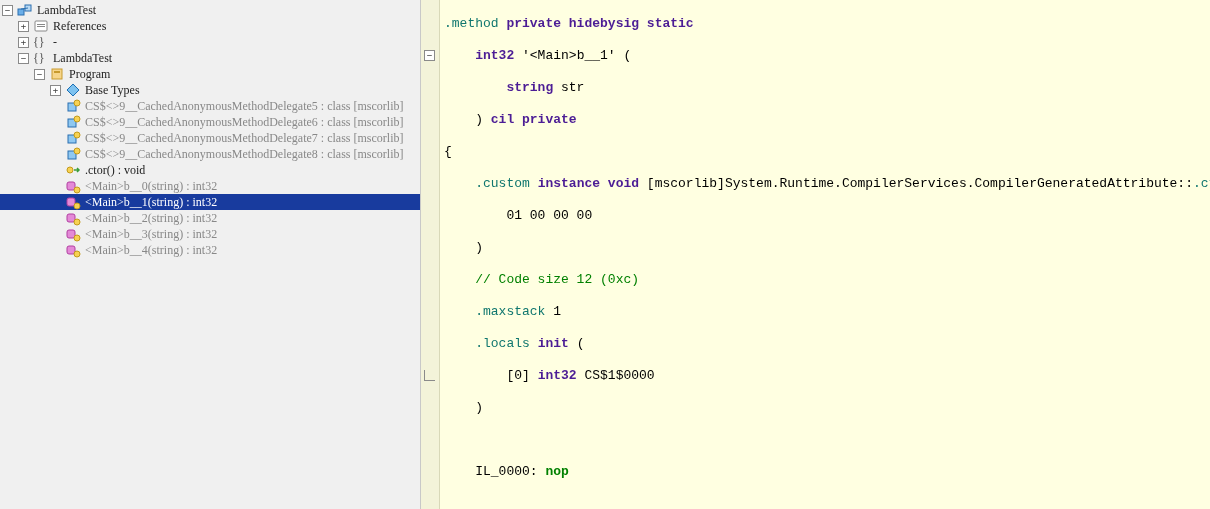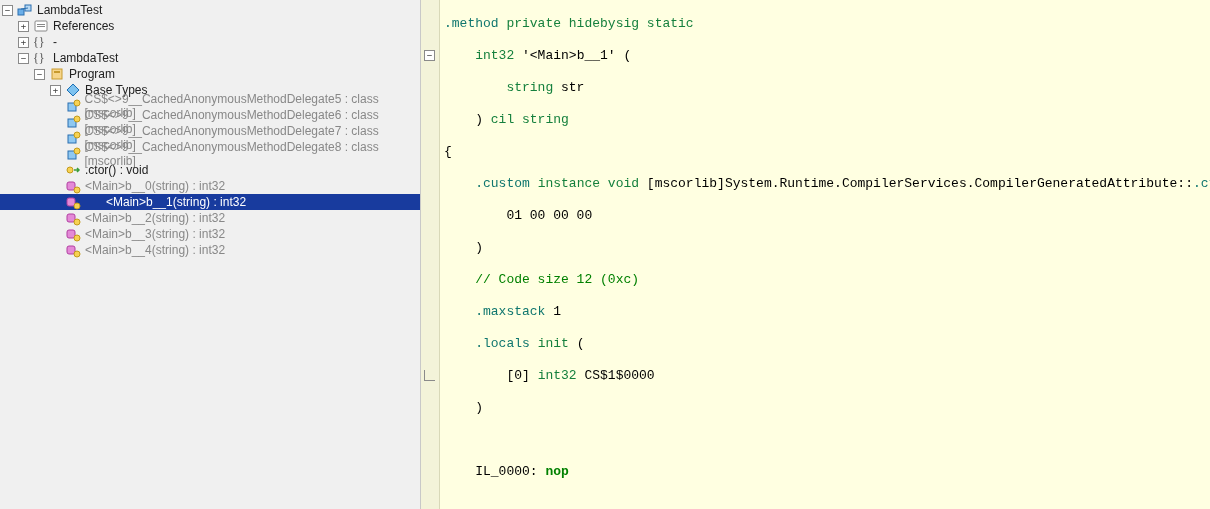--- a/index.html
+++ b/index.html
@@ -55,30 +55,30 @@
   .icon {
     width: 16px;
     height: 16px;
     margin-right: 4px;
     display: inline-flex;
     align-items: center;
     justify-content: center;
   }
   .label {
     color: #222;
+    font-family: Liberation Serif, serif;
   }
   .label.dim {
     color: #888;
   }
   .row.selected {
     background: #183b9e;
   }
   .row.selected .label {
     color: #fff;
-    margin-left: 21px;
   }
   .row.selected .label.dim {
     color: #fff;
   }
 
   
   .i0 { padding-left: 2px; }
   .i1 { padding-left: 18px; }
   .i2 { padding-left: 34px; }
   .i3 { padding-left: 50px; }
@@ -123,21 +123,21 @@
     border-bottom: 1px solid #8a8a8a;
   }
   .code {
     flex: 1;
     padding: 0 4px;
     white-space: pre;
     line-height: 16px;
     overflow: hidden;
   }
   .code .line { height: 16px; }
-  .kw   { color: #15803d; font-weight: normal; }
+  .kw   { color: #4c1d95; font-weight: bold; }
   .kw2  { color: #0f766e; font-weight: normal; }
   .cm   { color: #008000; }
   .op   { color: #008000; font-weight: bold; }
   .txt  { color: #000000; }
 </style>
 </head>
 <body>
 
 <div class="app">
 
@@ -323,21 +323,21 @@
 
   <div class="code-pane">
     <div class="gutter">
       <div class="fold" style="top:50px">−</div>
       <div class="endbrk" style="top:370px"></div>
     </div>
     <div class="code">
 <div class="line"><span class="kw2">.method</span><span class="kw"> private hidebysig static</span></div>
 <div class="line"><span class="kw">    int32</span><span class="txt"> '&lt;Main&gt;b__1' (</span></div>
 <div class="line"><span class="kw">        string</span><span class="txt"> str</span></div>
-<div class="line"><span class="txt">    ) </span><span class="kw">cil string</span></div>
+<div class="line"><span class="txt">    ) </span><span class="kw">cil private</span></div>
 <div class="line"><span class="txt">{</span></div>
 <div class="line"><span class="kw2">    .custom</span><span class="kw"> instance</span><span class="kw"> void</span><span class="txt"> [mscorlib]System.Runtime.CompilerServices.CompilerGeneratedAttribute::</span><span class="kw2">.ctor</span></div>
 <div class="line"><span class="txt">        01 00 00 00</span></div>
 <div class="line"><span class="txt">    )</span></div>
 <div class="line"><span class="cm">    // Code size 12 (0xc)</span></div>
 <div class="line"><span class="kw2">    .maxstack</span><span class="txt"> 1</span></div>
 <div class="line"><span class="kw2">    .locals</span><span class="kw"> init</span><span class="txt"> (</span></div>
 <div class="line"><span class="txt">        [0] </span><span class="kw">int32</span><span class="txt"> CS$1$0000</span></div>
 <div class="line"><span class="txt">    )</span></div>
 <div class="line"><span class="txt"></span></div>

